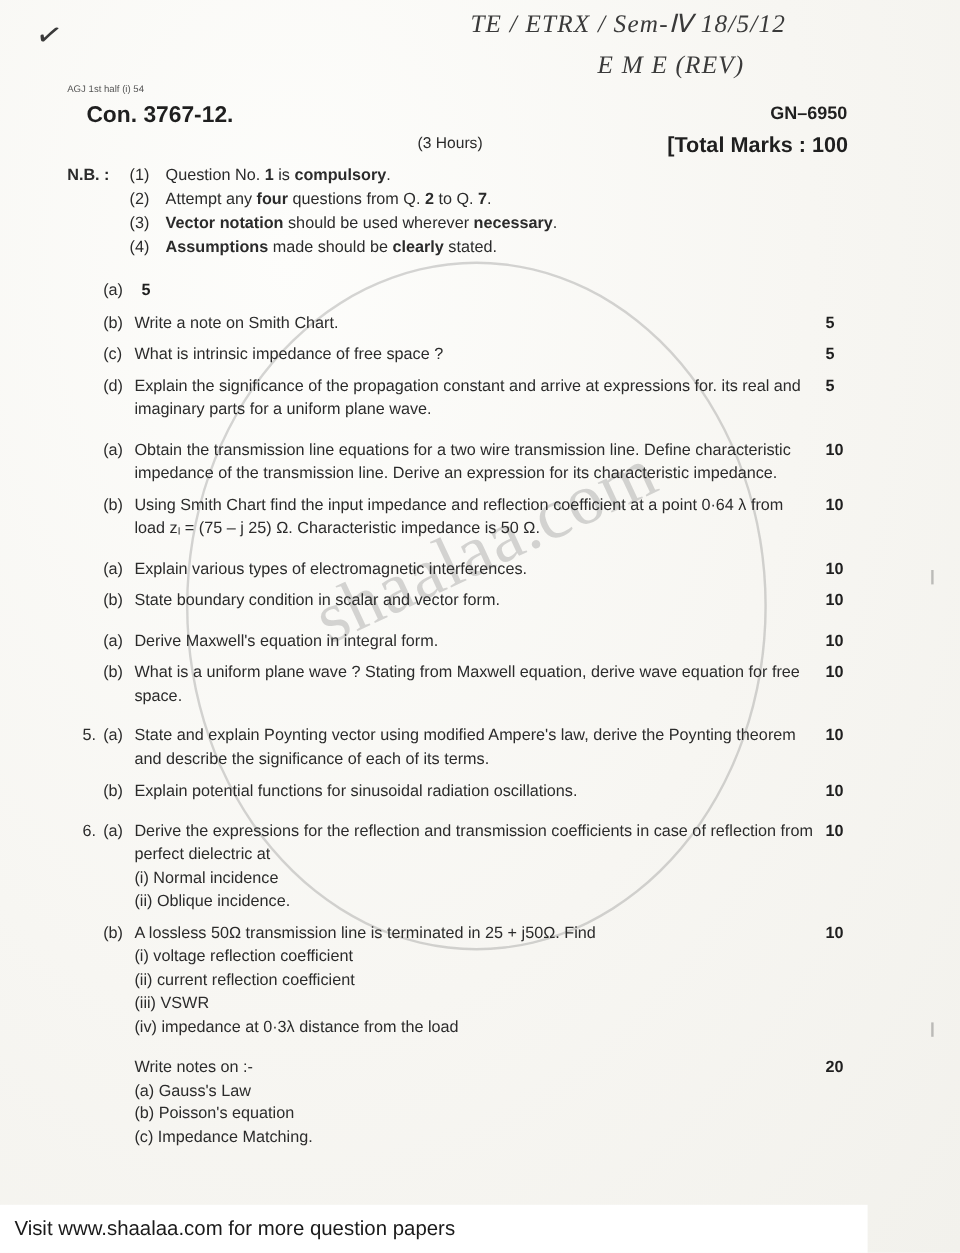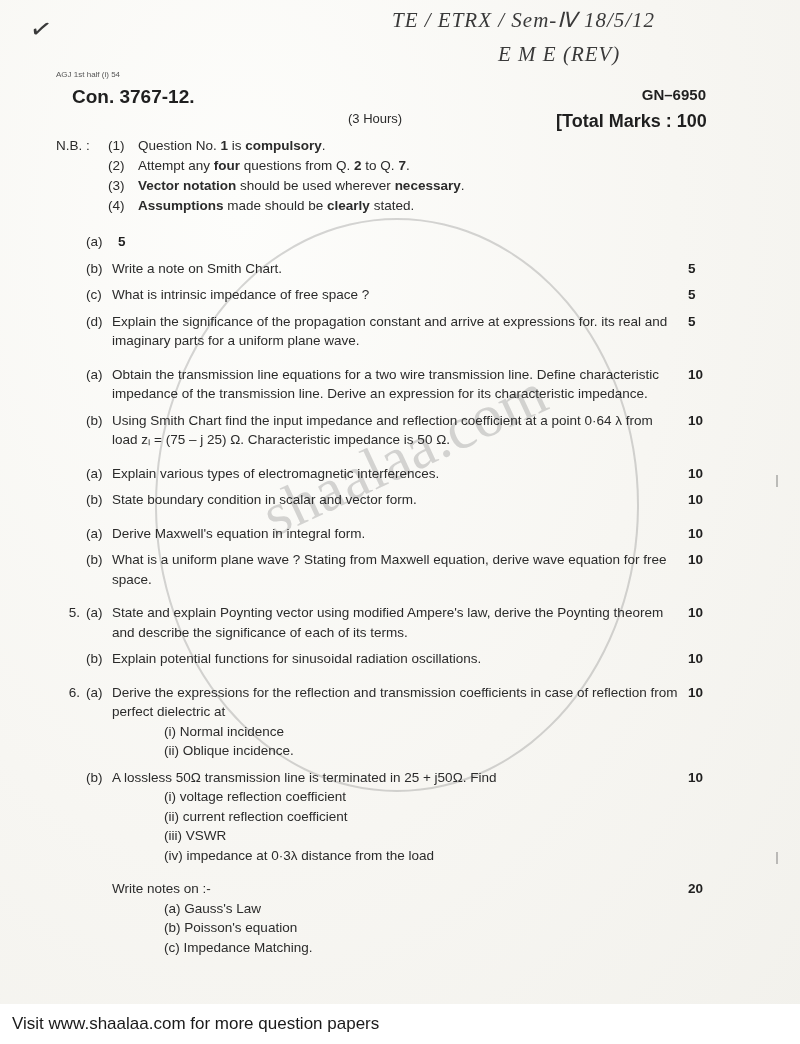--- a/index.html
+++ b/index.html
@@ -108,21 +108,21 @@
   .nb {
     position: absolute;
     left: 56px; top: 136px;
     width: 640px;
     font-size: 13.5px;
     line-height: 20px;
   }
   .nb-head {
     position: absolute;
     left: 0; top: 0;
-    font-weight: normal;
+    font-weight: bold;
   }
   .nb-list {
     margin-left: 52px;
   }
   .nb-item {
     display: flex;
     gap: 6px;
   }
   .nb-num { width: 24px; flex: none; }
   b, strong { font-weight: bold; }
@@ -160,30 +160,29 @@
   }
   .qmark {
     width: 38px;
     flex: none;
     text-align: left;
     font-weight: bold;
     color: #1f1f1f;
     padding-left: 6px;
   }
   .sub {
-    margin-left: 52px;
   }
   .spacer-lg { height: 14px; }
   .spacer-sm { height: 7px; }
 
   
   .footer {
     position: absolute;
     left: 0; bottom: 0;
-    width: 800px;
+    width: 723px;
     height: 40px;
     background: #ffffff;
     display: flex;
     align-items: center;
   }
   .footer-text {
     padding-left: 12px;
     font-size: 17px;
     color: #1a1a1a;
   }

